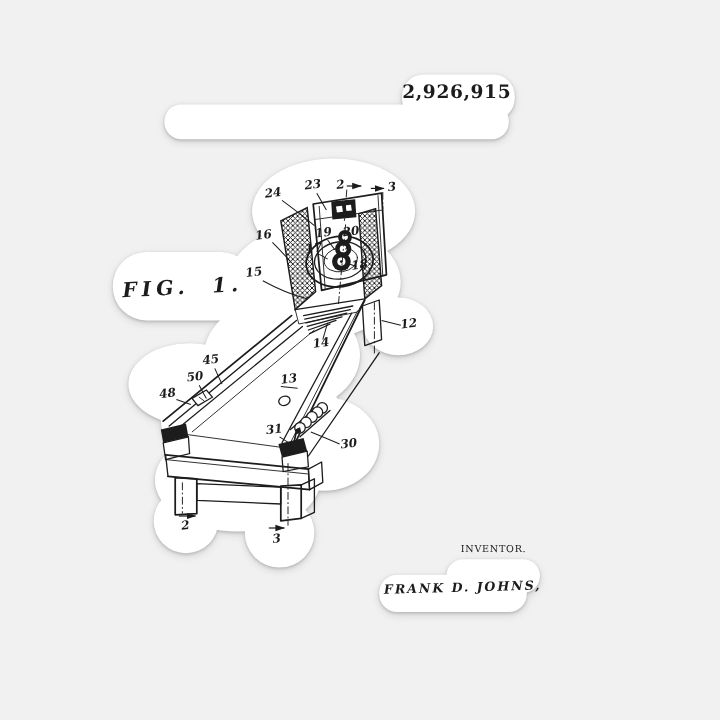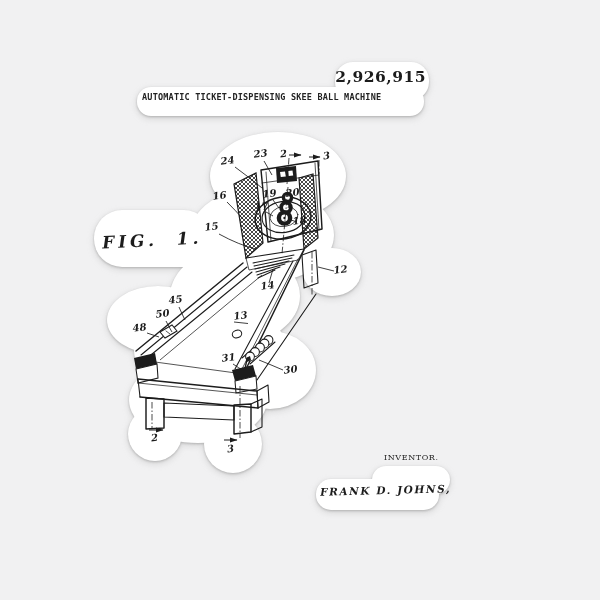--- a/index.html
+++ b/index.html
@@ -181,17 +181,16 @@
         <path d="M233,364 Q239,368 244,371" class="leader"></path>
         <text x="229" y="361" class="callout" transform="rotate(-7 229 361)">31</text>
         <path d="M283,370 Q269,364 259,360" class="leader"></path>
         <text x="291" y="373" class="callout" transform="rotate(-7 291 373)">30</text>
         <text x="155" y="441" class="callout" transform="rotate(-7 155 441)">2</text>
         <text x="231" y="452" class="callout" transform="rotate(-7 231 452)">3</text>
       </g>
   </svg>
 
   <div class="txt patent-number">2,926,915</div>
-  <div class="txt patent-title">AUTOMATIC TICKET-DISPENSING SKEE BALL MACHINE</div>
   <div class="txt fig-label">FIG. 1.</div>
   <div class="txt inventor-label">INVENTOR.</div>
   <div class="txt inventor-name">FRANK D. JOHNS,</div>
 </div>
 
 </body></html>

